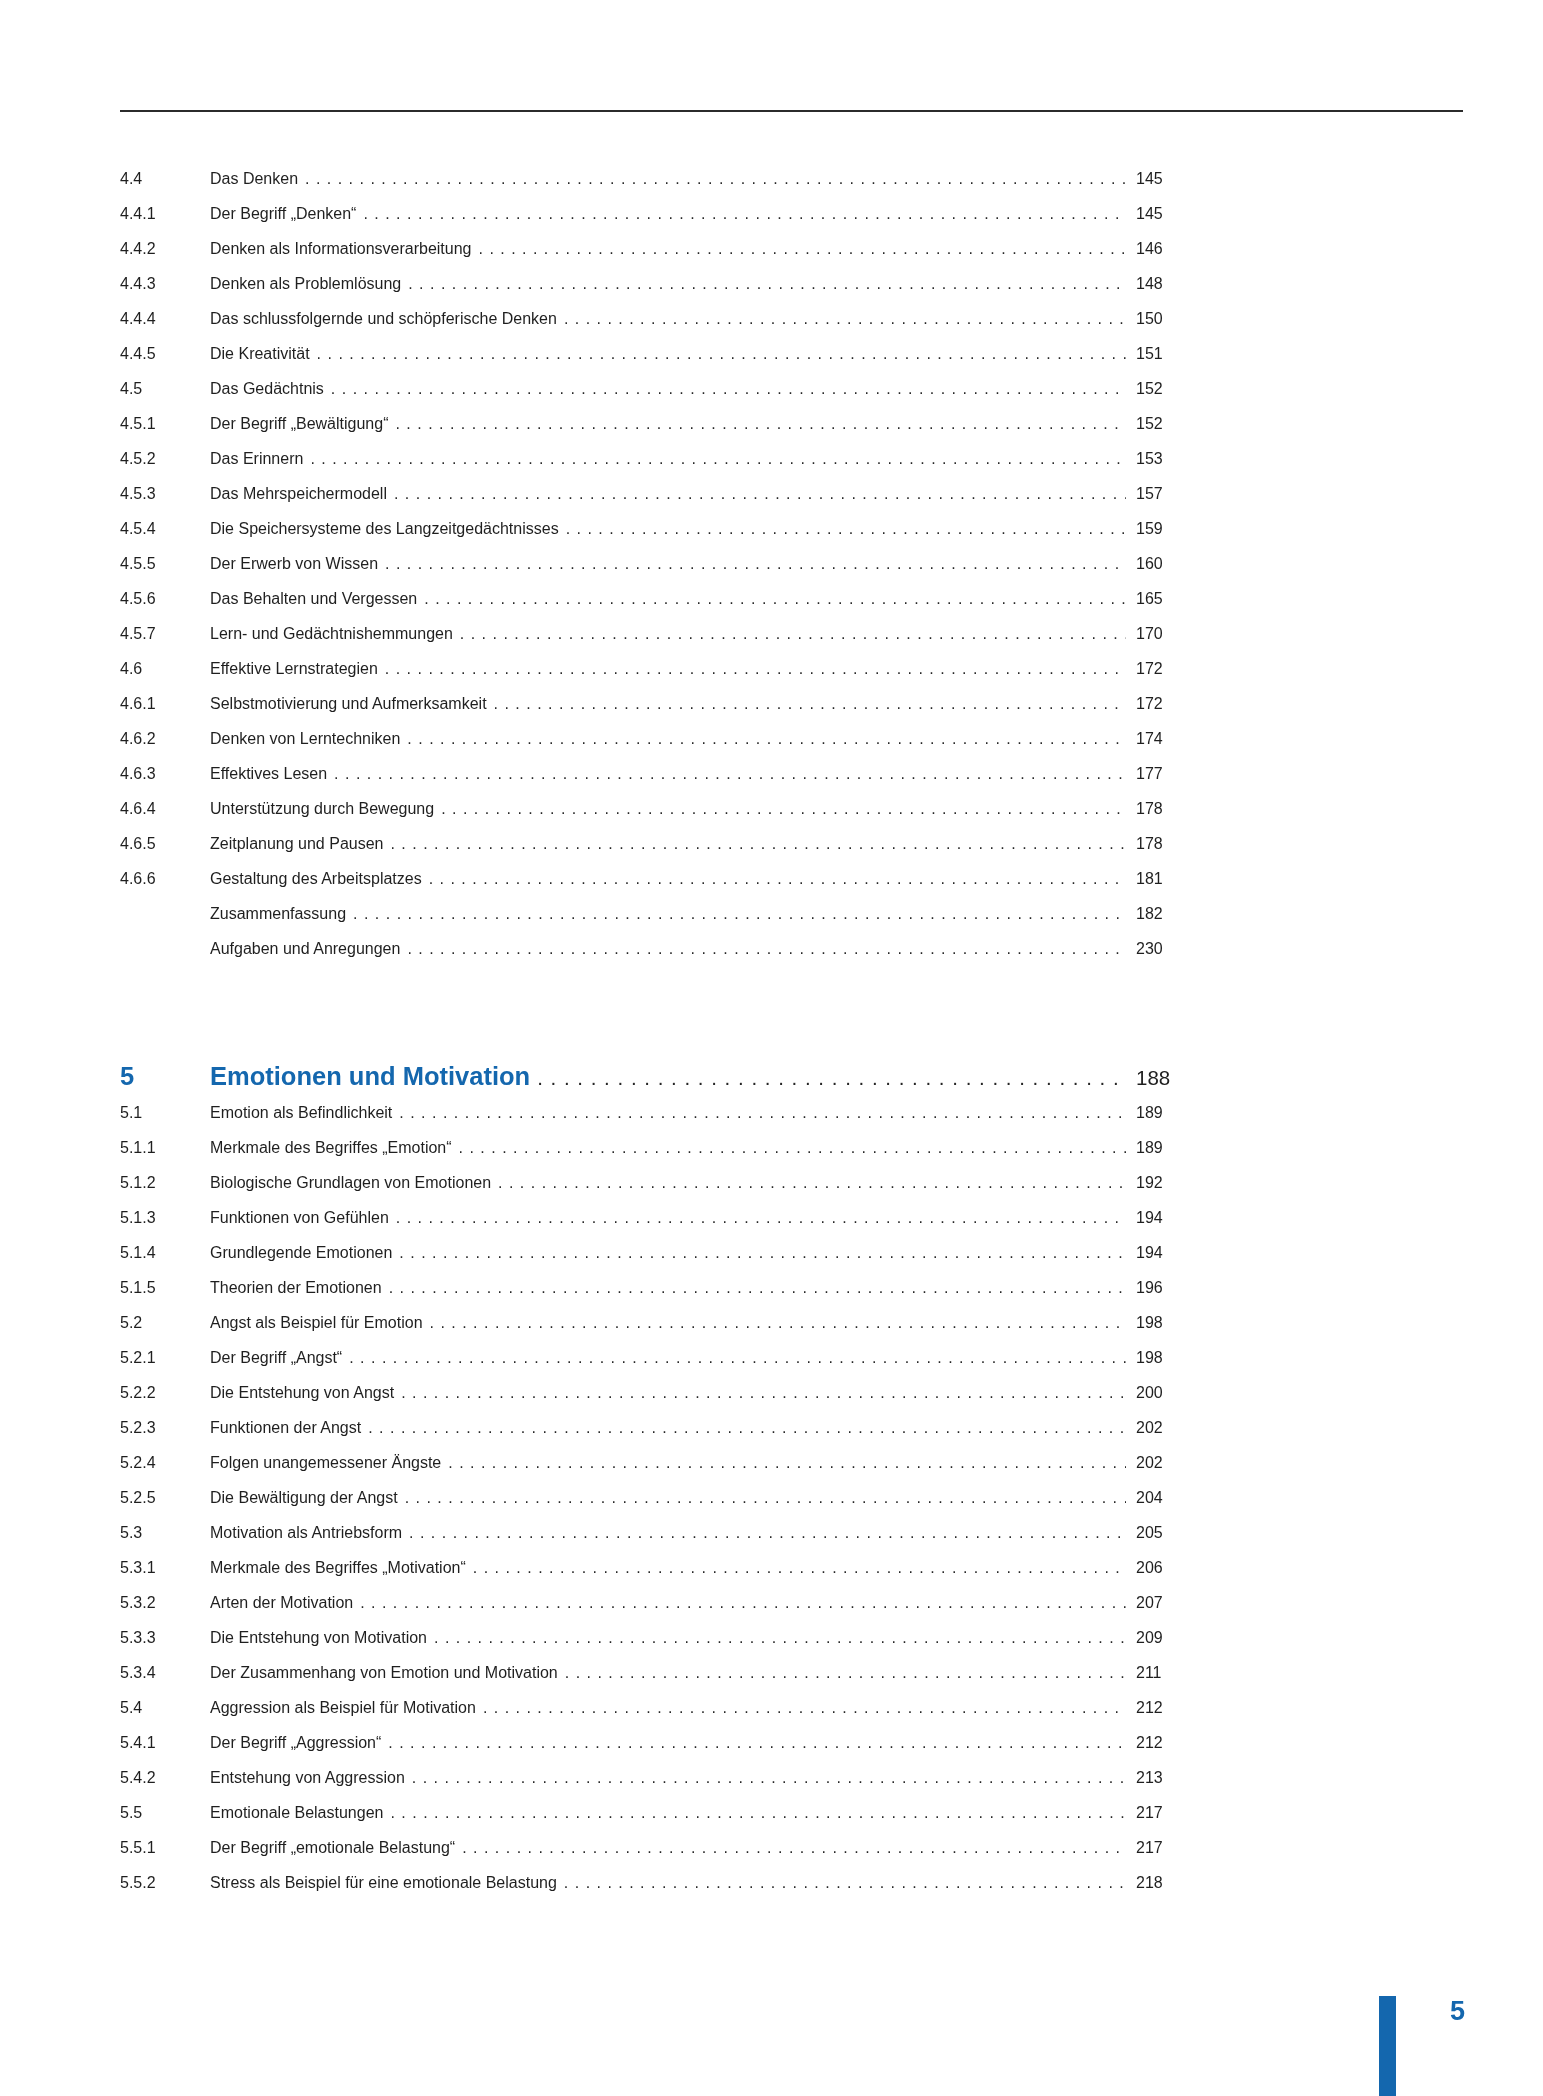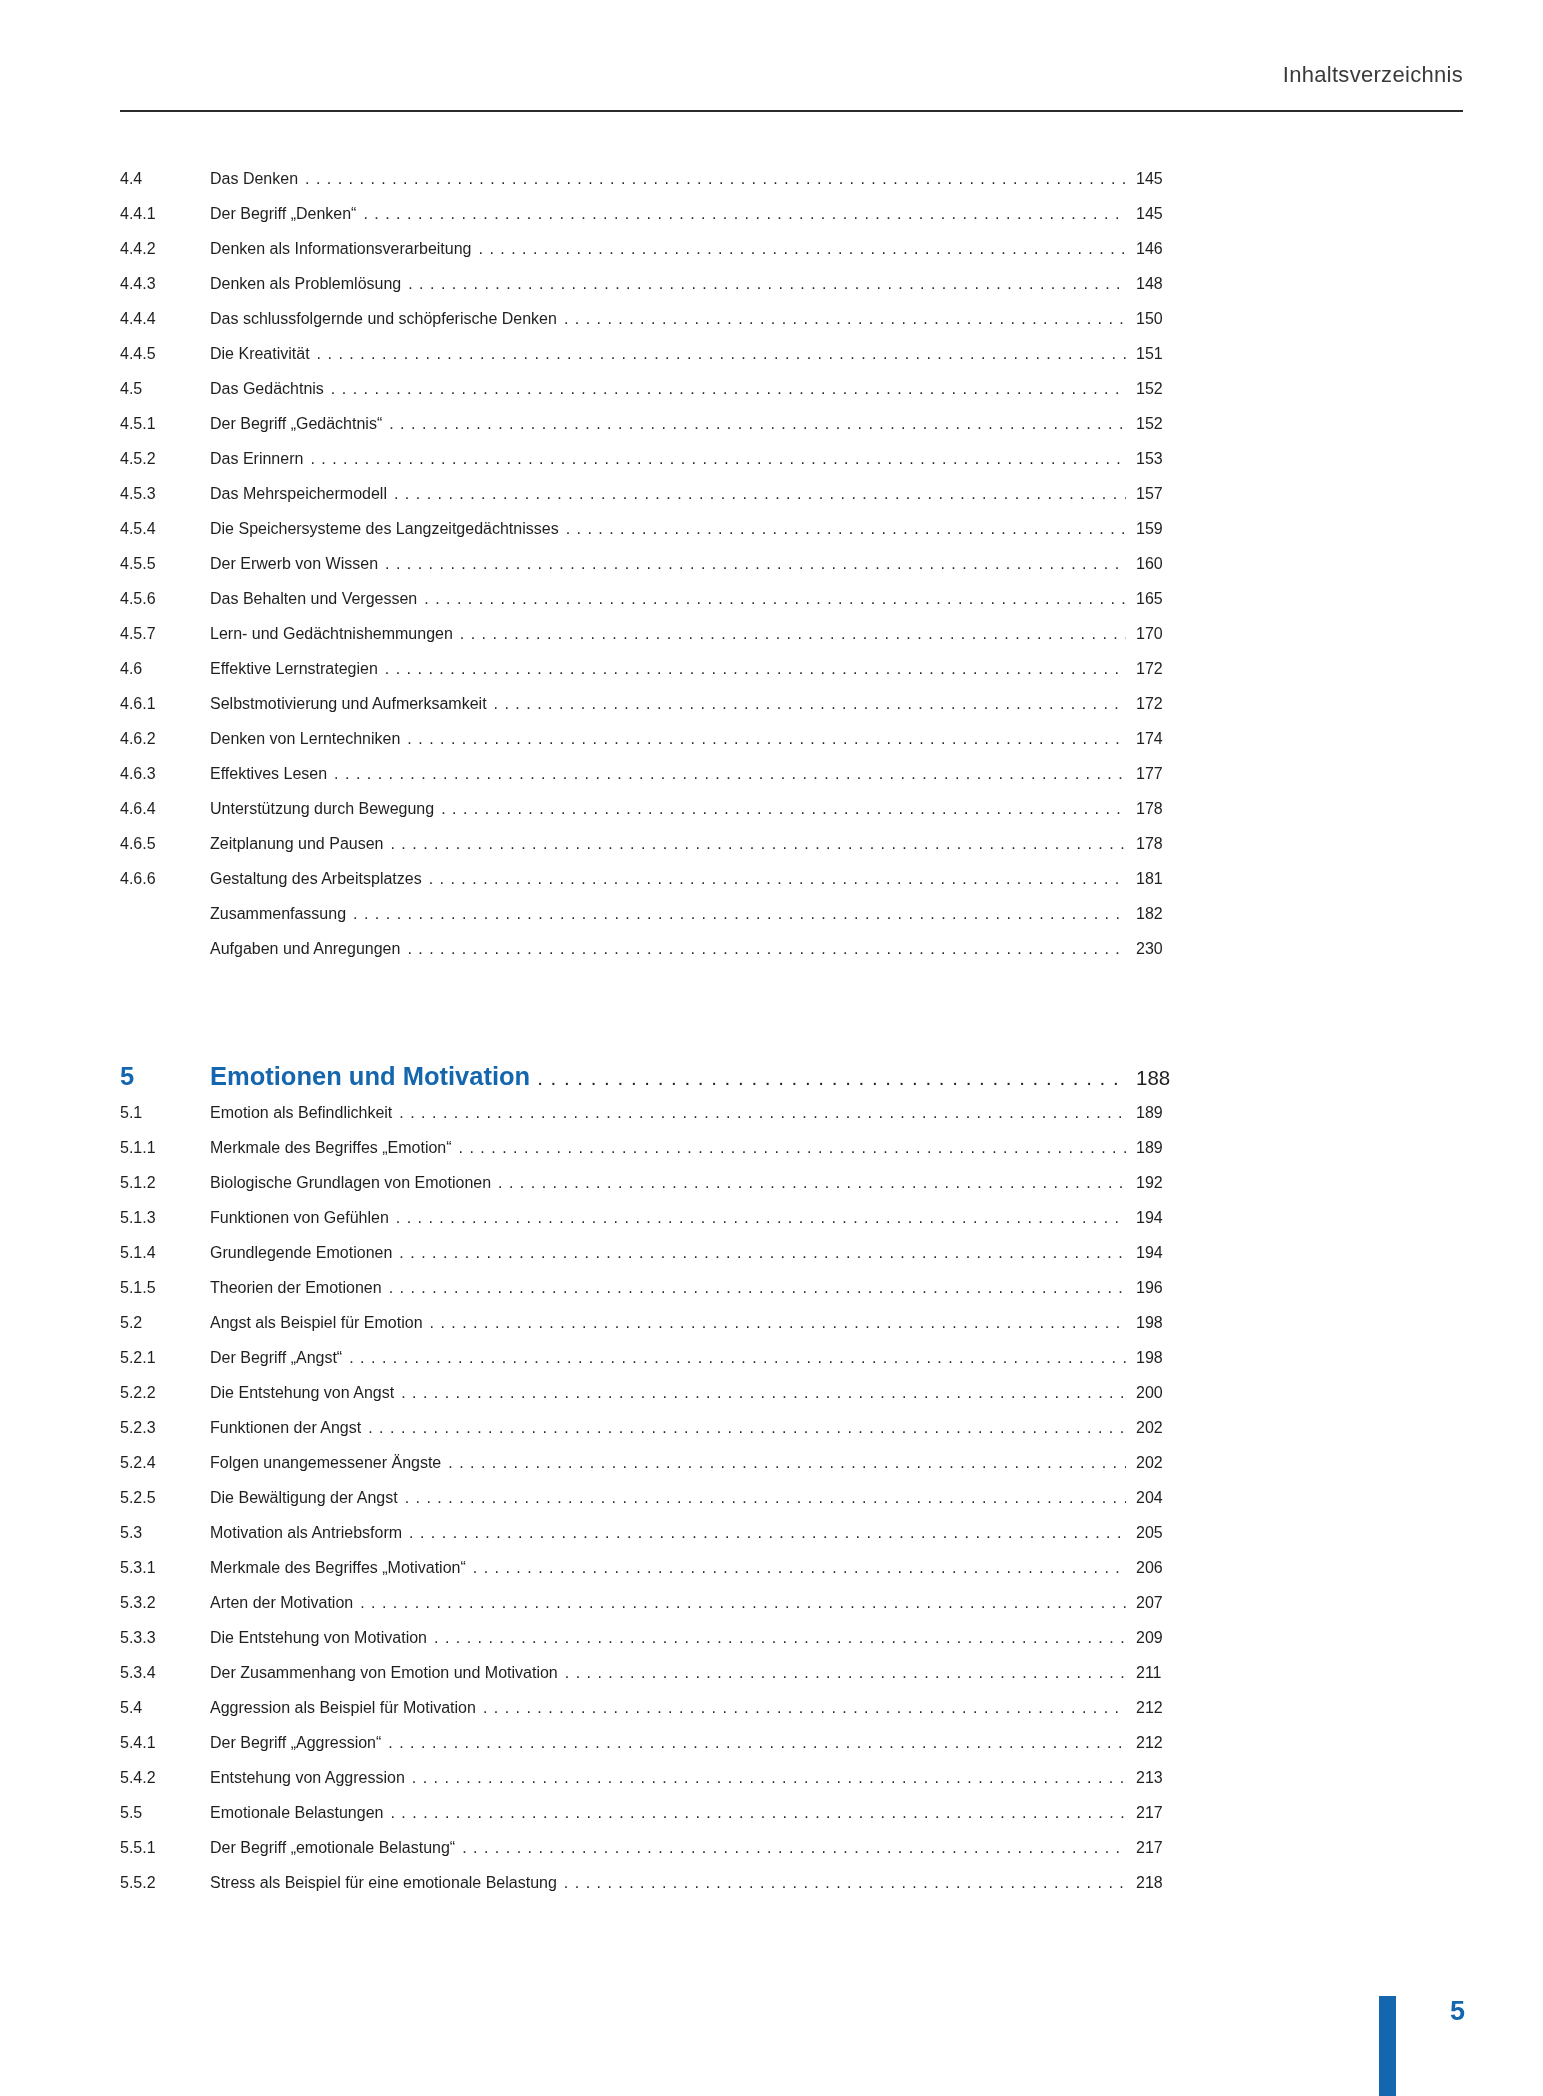--- a/index.html
+++ b/index.html
@@ -83,21 +83,20 @@
     font-size:27px;
     font-weight:bold;
     color:var(--accent);
   }
 </style>
 </head>
 <body>
 
 <div class="page">
 
-  <div class="running-header">Inhaltsverzeichnis</div>
 
   <div class="header-rule"></div>
 
   <div class="toc-body">
 
     <div id="part4-container">
   <div class="toc-row">
     <span class="num">4.4</span>
     <span class="title">Das Denken</span>
     <span class="leader">. . . . . . . . . . . . . . . . . . . . . . . . . . . . . . . . . . . . . . . . . . . . . . . . . . . . . . . . . . . . . . . . . . . . . . . . . . . . . . . . </span>
@@ -141,21 +140,21 @@
 
   <div class="toc-row">
     <span class="num">4.5</span>
     <span class="title">Das Gedächtnis</span>
     <span class="leader">. . . . . . . . . . . . . . . . . . . . . . . . . . . . . . . . . . . . . . . . . . . . . . . . . . . . . . . . . . . . . . . . . . . . . . . . . . . . . . . . </span>
     <span class="pagenum">152</span>
   </div>
 
   <div class="toc-row">
     <span class="num">4.5.1</span>
-    <span class="title">Der Begriff „Gedächtnis“</span>
+    <span class="title">Der Begriff „Bewältigung“</span>
     <span class="leader">. . . . . . . . . . . . . . . . . . . . . . . . . . . . . . . . . . . . . . . . . . . . . . . . . . . . . . . . . . . . . . . . . . . . . . . . . . . . . . . . </span>
     <span class="pagenum">152</span>
   </div>
 
   <div class="toc-row">
     <span class="num">4.5.2</span>
     <span class="title">Das Erinnern</span>
     <span class="leader">. . . . . . . . . . . . . . . . . . . . . . . . . . . . . . . . . . . . . . . . . . . . . . . . . . . . . . . . . . . . . . . . . . . . . . . . . . . . . . . . </span>
     <span class="pagenum">153</span>
   </div>

